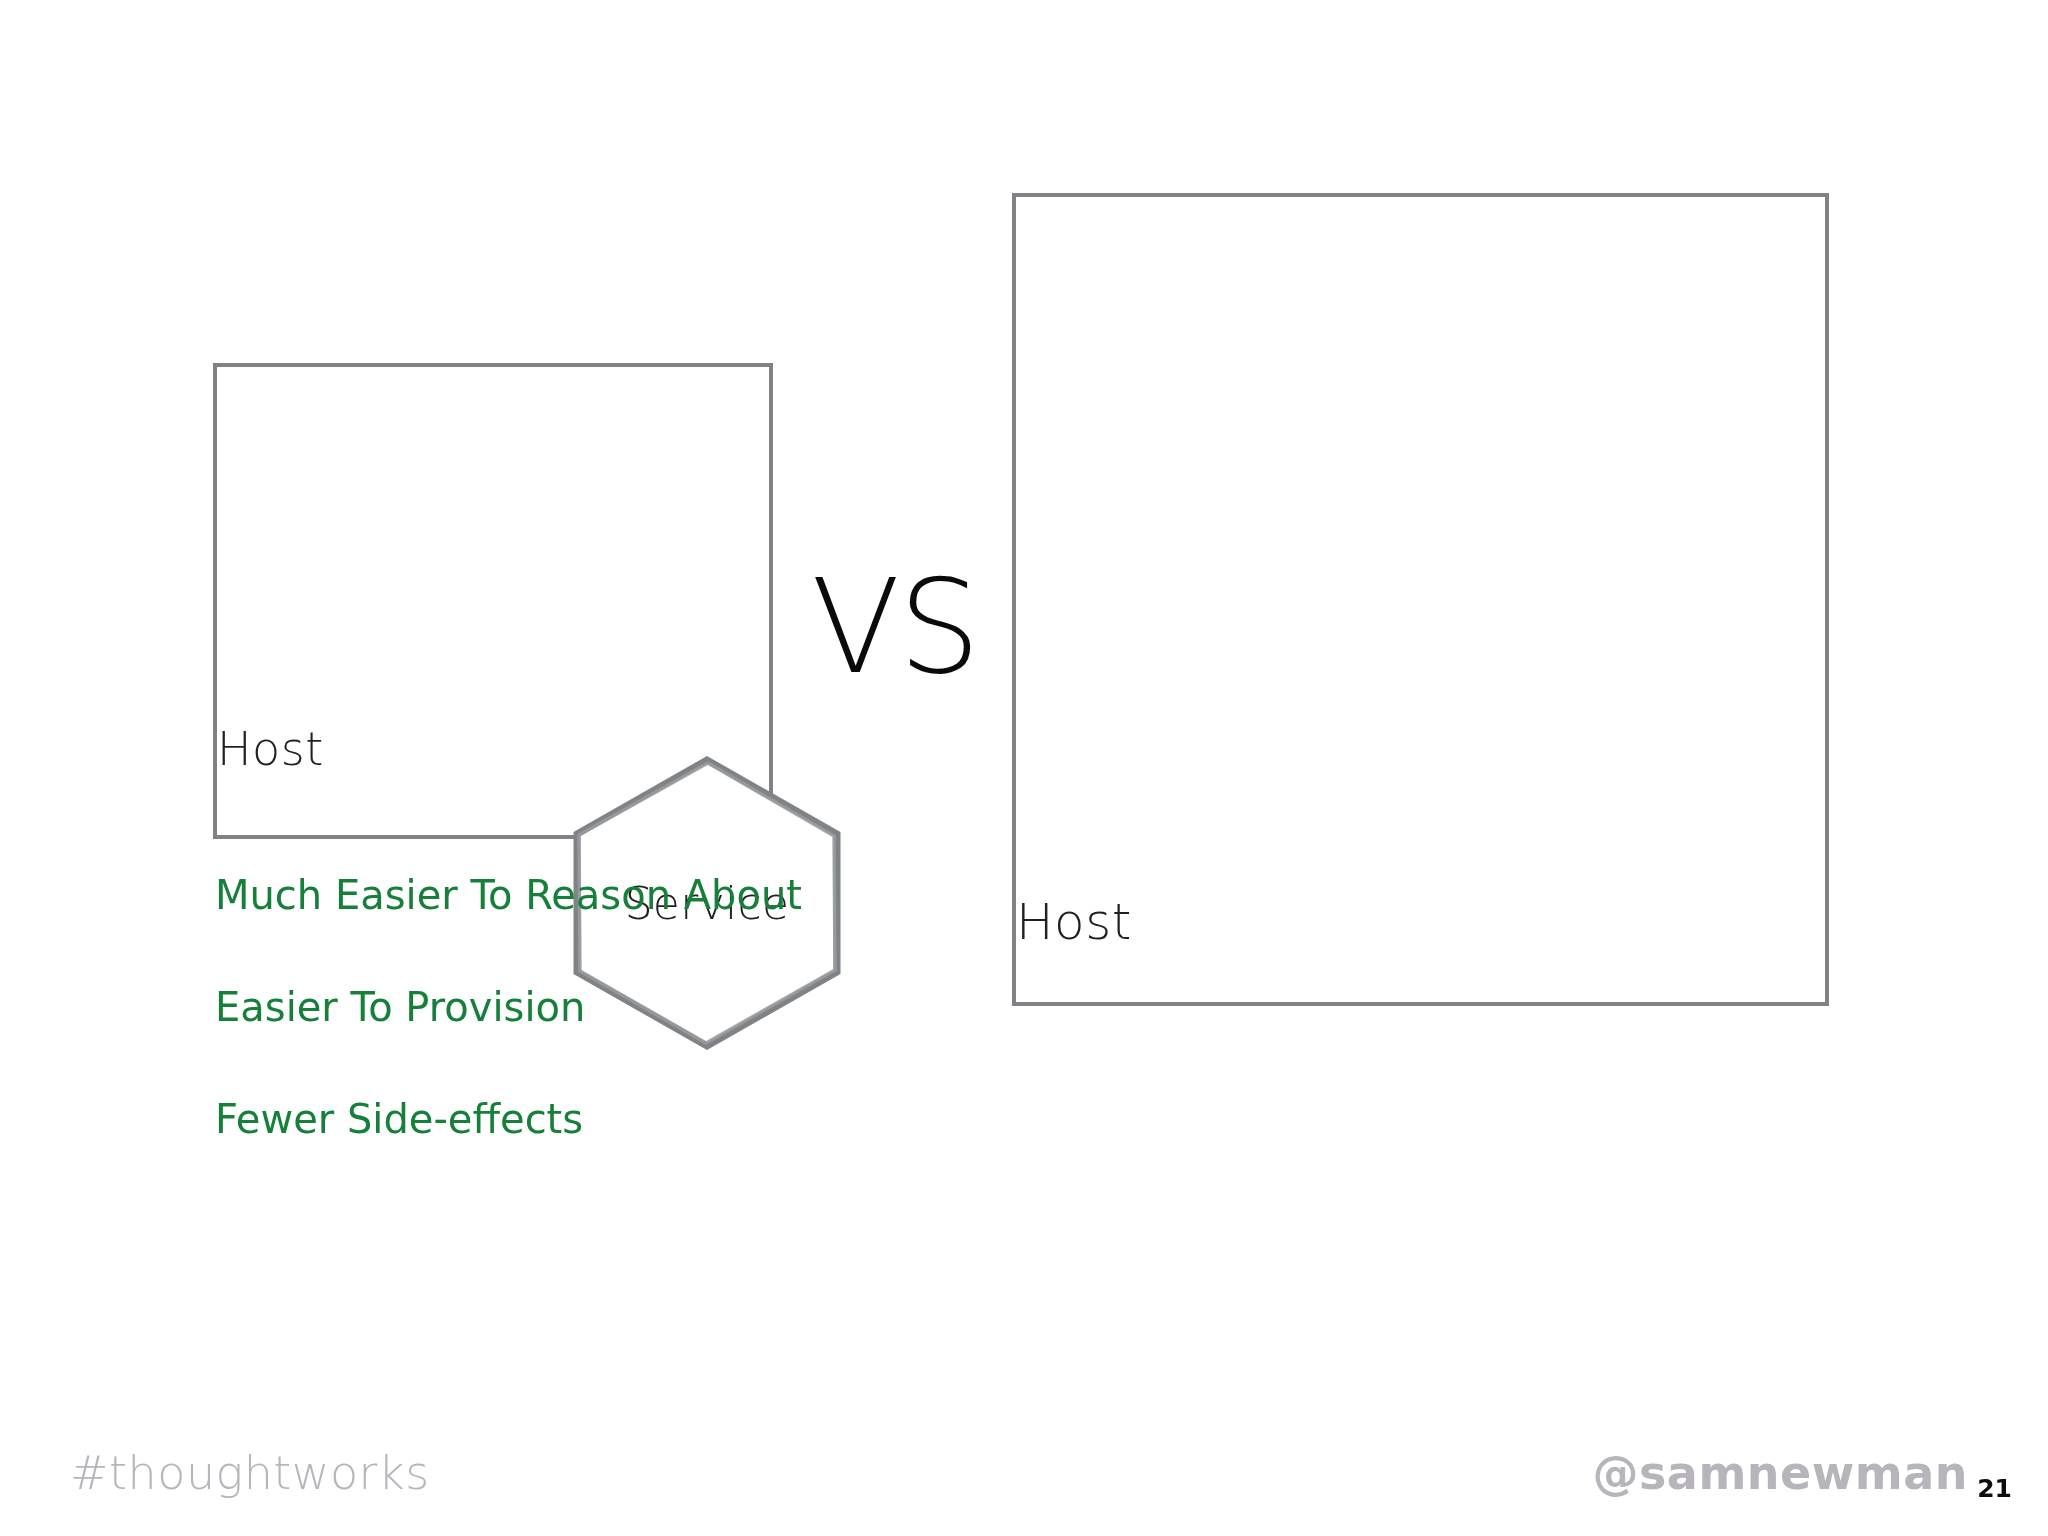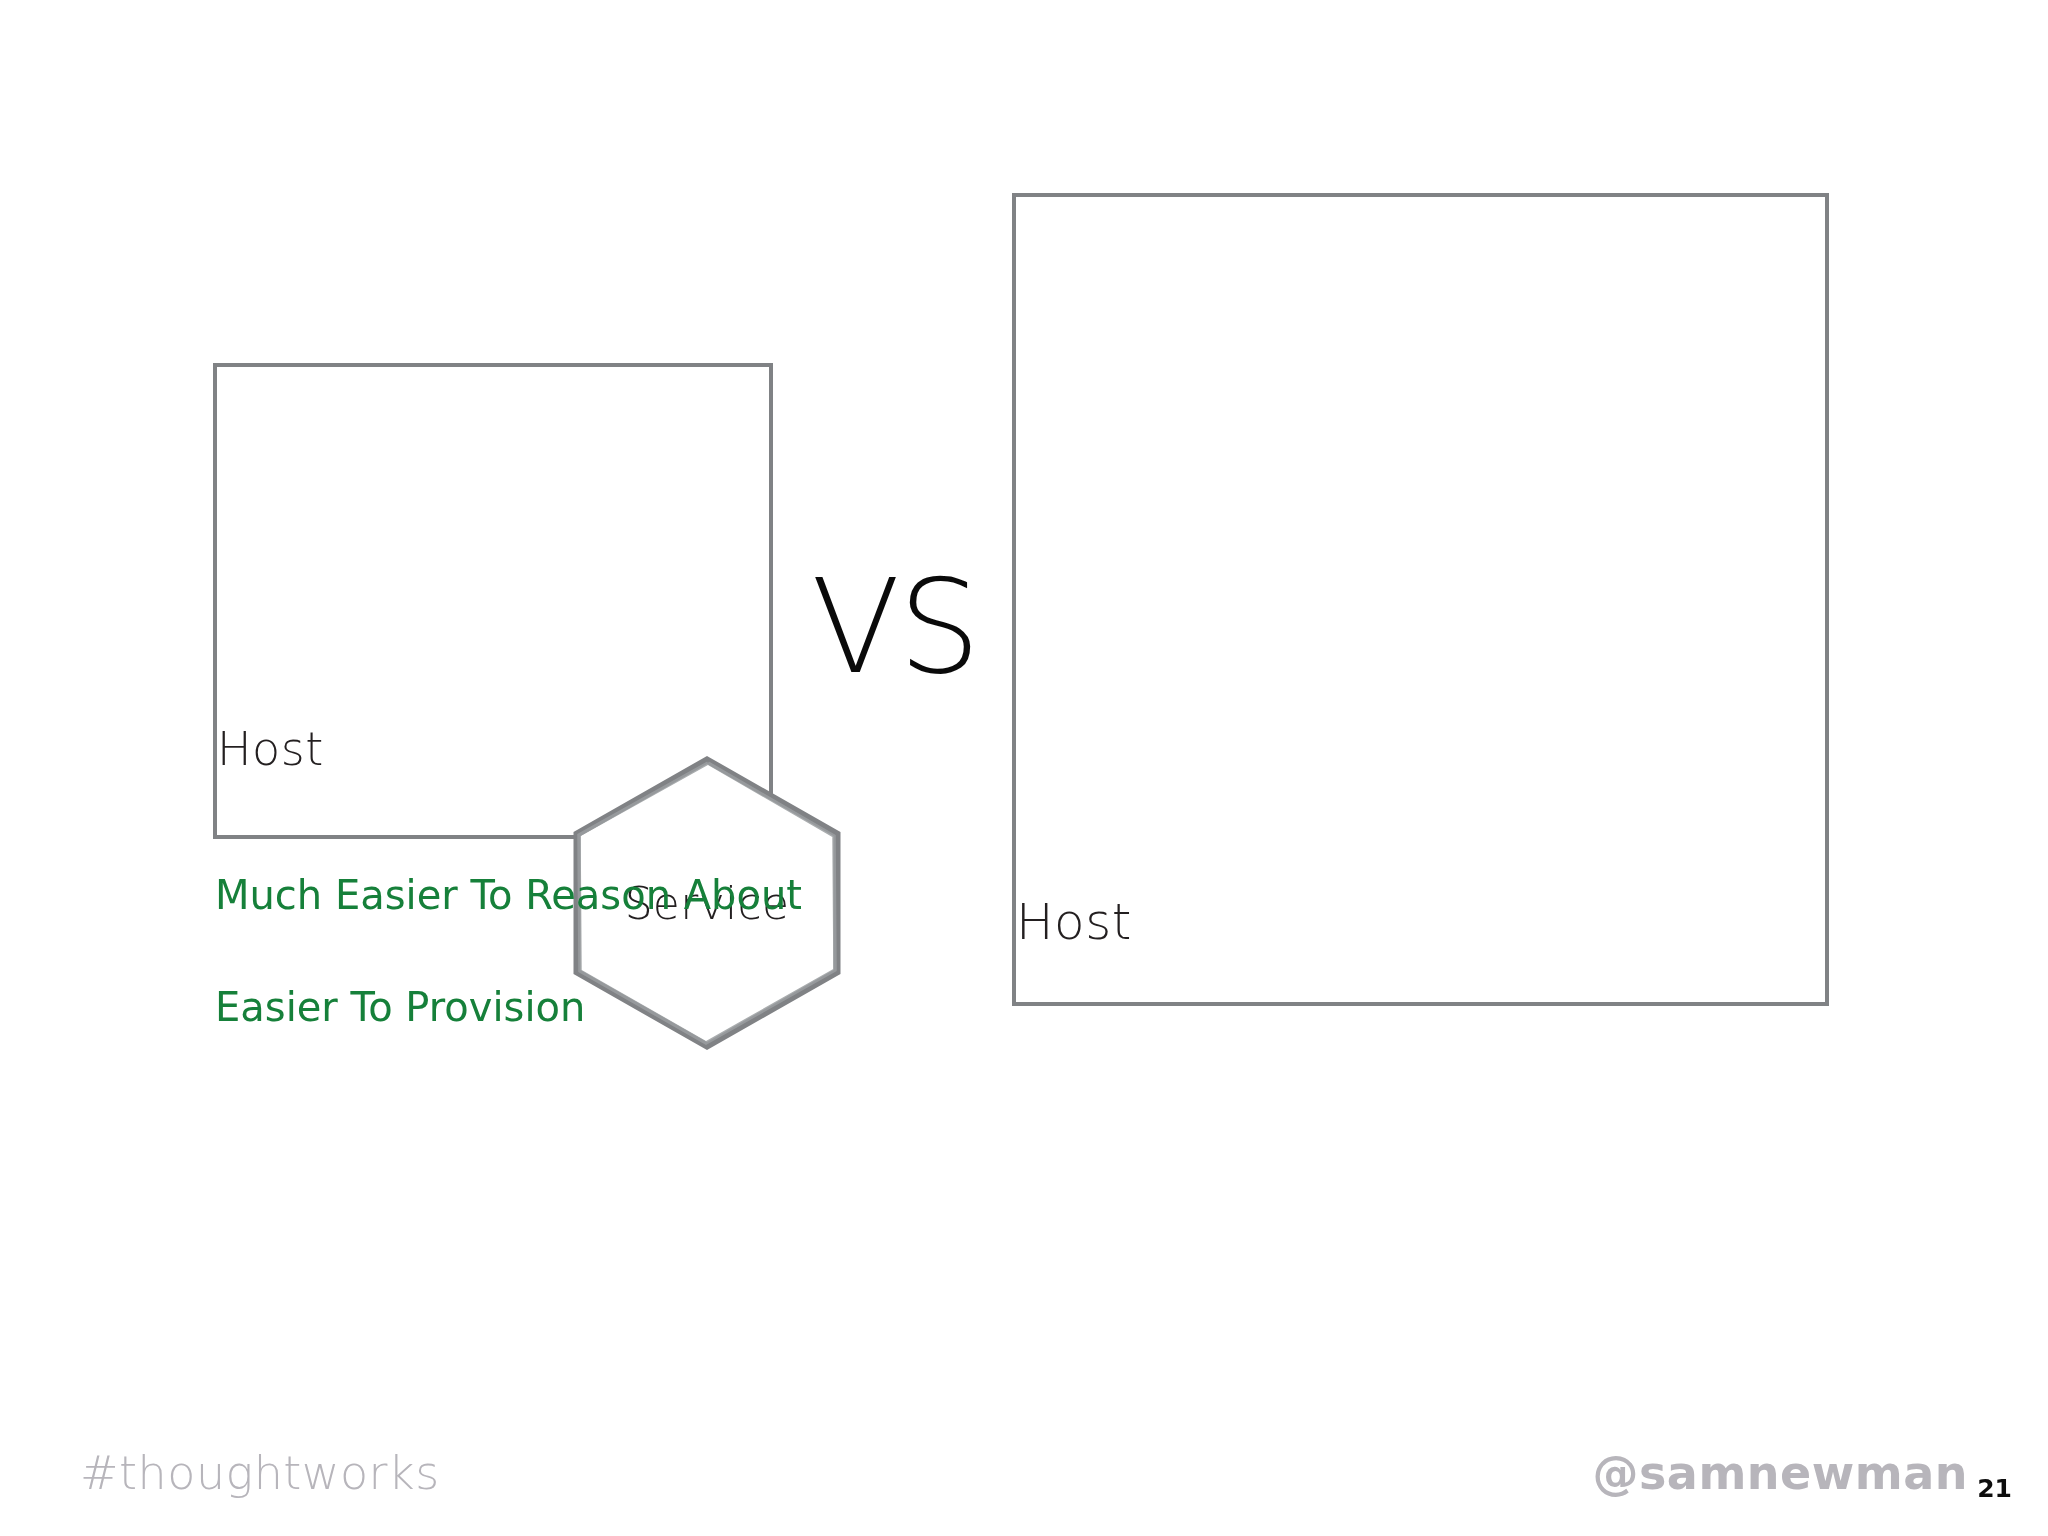--- a/index.html
+++ b/index.html
@@ -144,21 +144,21 @@
   .footer-text {
     position: absolute;
     font-family: "DejaVu Sans", sans-serif;
     font-weight: 300;
     font-size: 46px;
     line-height: 52px;
     color: #b7b5bb;
     letter-spacing: 0.5px;
   }
   #footer-hashtag {
-    left: 80px;
+    left: 70px;
     bottom: 37px;
     margin-top: 37px;
   }
   #footer-handle {
     right: 80px;
     bottom: 37px;
     text-align: right;
     font-weight: bold;
   }
   #page-number {
@@ -193,19 +193,20 @@
   <div id="vs-label">VS</div>
 
   <div class="host-box" id="host-box-multi">
 
     <div class="host-label" id="host-label-multi">Host</div>
   </div>
 
   <div id="benefits">
     <div class="benefit-line">Much Easier To Reason About</div>
     <div class="benefit-line">Easier To Provision</div>
+    <div class="benefit-line">Fewer Side-effects</div>
   </div>
 
   <div class="footer-text" id="footer-hashtag">#thoughtworks</div>
   <div class="footer-text" id="footer-handle">@samnewman</div>
   <div id="page-number">21</div>
 
 </div>
 
 </body></html>

